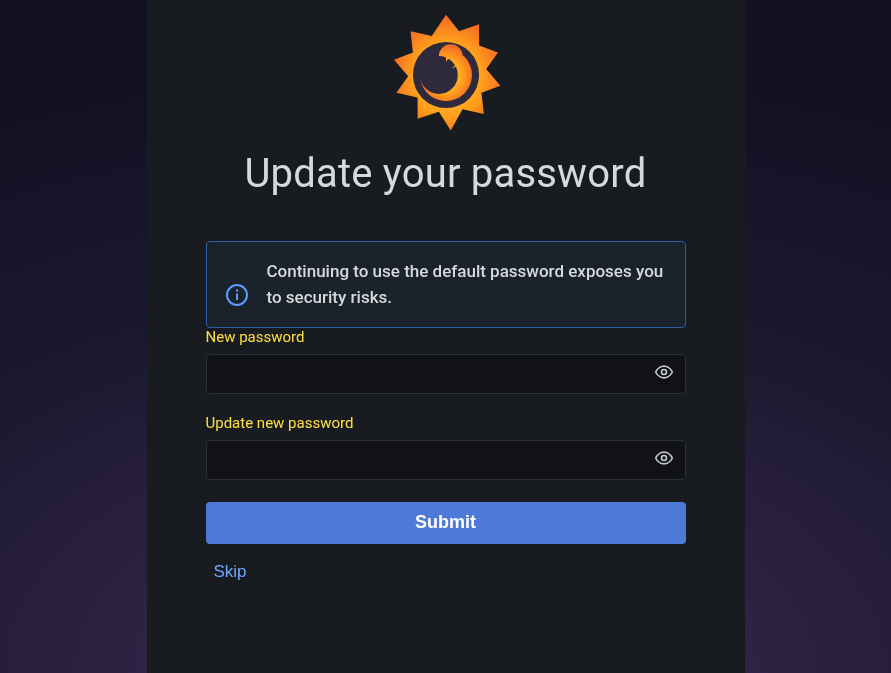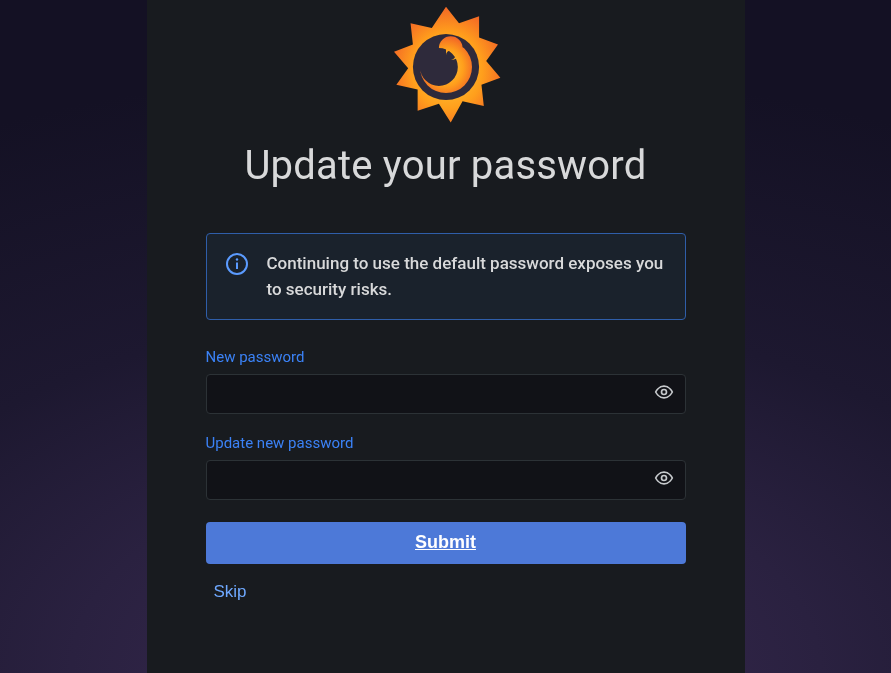--- a/index.html
+++ b/index.html
@@ -8,20 +8,21 @@
     font-family: -apple-system, BlinkMacSystemFont, "Segoe UI", Roboto, Helvetica, Arial, sans-serif;
     background: radial-gradient(ellipse 120% 90% at 50% 100%, #3a2a52 0%, #2a2140 35%, #1d1830 60%, #141124 100%);
     color: #d8d9da;
     display: flex;
     justify-content: center;
   }
   .panel {
     width: 598px;
     min-height: 673px;
     background: #181b1f;
+    padding-top: 8px;
     display: flex;
     flex-direction: column;
     align-items: center;
   }
   .logo-wrap {
     margin-top: 2px;
     margin-bottom: 10px;
     display: flex;
     justify-content: center;
   }
@@ -35,37 +36,36 @@
   }
   .form-area {
     width: 480px;
   }
   .info-box {
     border: 1px solid #2f5ea9;
     background: rgba(47,94,169,0.10);
     border-radius: 4px;
     padding: 16px 18px;
     display: flex;
-    align-items: flex-start;
+    align-items: flex-end;
     gap: 18px;
-    margin-bottom: 28px;
   }
   .info-icon {
     flex: 0 0 auto;
     margin-top: 2px;
   }
   .info-text {
     font-size: 17px;
     line-height: 1.55;
     color: #d8d9da;
     font-weight: 500;
   }
   .field-label {
     font-size: 15px;
-    color: #3b82f6;
+    color: #fde047;
     margin-bottom: 8px;
     display: block;
   }
   .input-wrap {
     position: relative;
     width: 100%;
     margin-bottom: 20px;
   }
   .text-input {
     width: 100%;
@@ -98,21 +98,20 @@
     height: 42px;
     background: #4d79d8;
     border: none;
     border-radius: 4px;
     color: #ffffff;
     font-size: 18px;
     font-weight: 600;
     cursor: pointer;
     margin-top: 2px;
     margin-bottom: 14px;
-    text-decoration: underline;
   }
   .skip-link {
     display: inline-block;
     margin-left: 8px;
     color: #6ea8fe;
     font-size: 17px;
     font-weight: 500;
     background: none;
     border: none;
     cursor: pointer;

